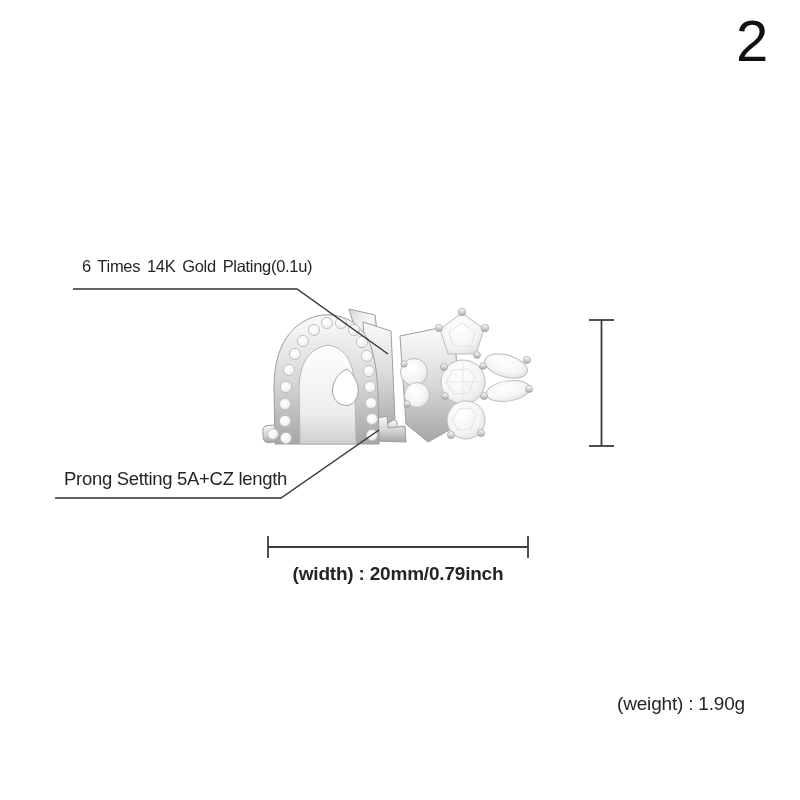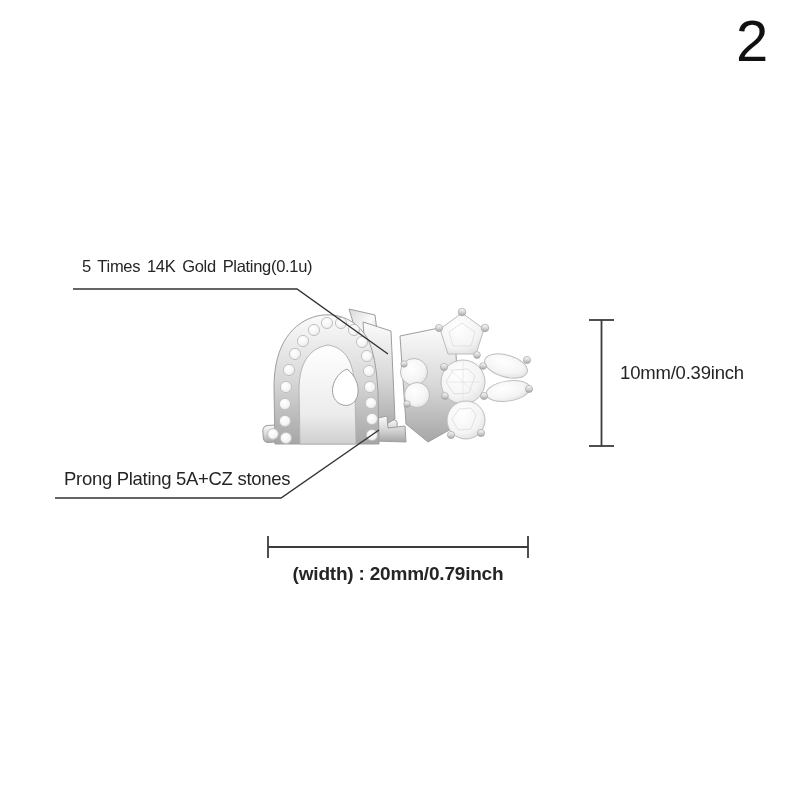--- a/index.html
+++ b/index.html
@@ -171,24 +171,24 @@
 
     <g stroke="var(--line-color)" stroke-width="1.8">
       <line x1="268" y1="547" x2="528" y2="547"></line>
       <line x1="268" y1="536" x2="268" y2="558"></line>
       <line x1="528" y1="536" x2="528" y2="558"></line>
     </g>
   </svg>
 
   <div class="txt index-number">2</div>
 
-  <div class="txt callout-label-1">5 Times 14K Gold Plating(0.1u)</div>
+  <div class="txt callout-label-1">6 Times 14K Gold Plating(0.1u)</div>
 
-  <div class="txt callout-label-2">Prong Plating 5A+CZ stones</div>
+  <div class="txt callout-label-2">Prong Setting 5A+CZ length</div>
 
   <div class="txt length-label">
-    <div>10mm/0.39inch</div>
   </div>
 
   <div class="txt width-label">(width) : 20mm/0.79inch</div>
 
+  <div class="txt weight-label">(weight) : 1.90g</div>
 
 </div>
 
 </body></html>

